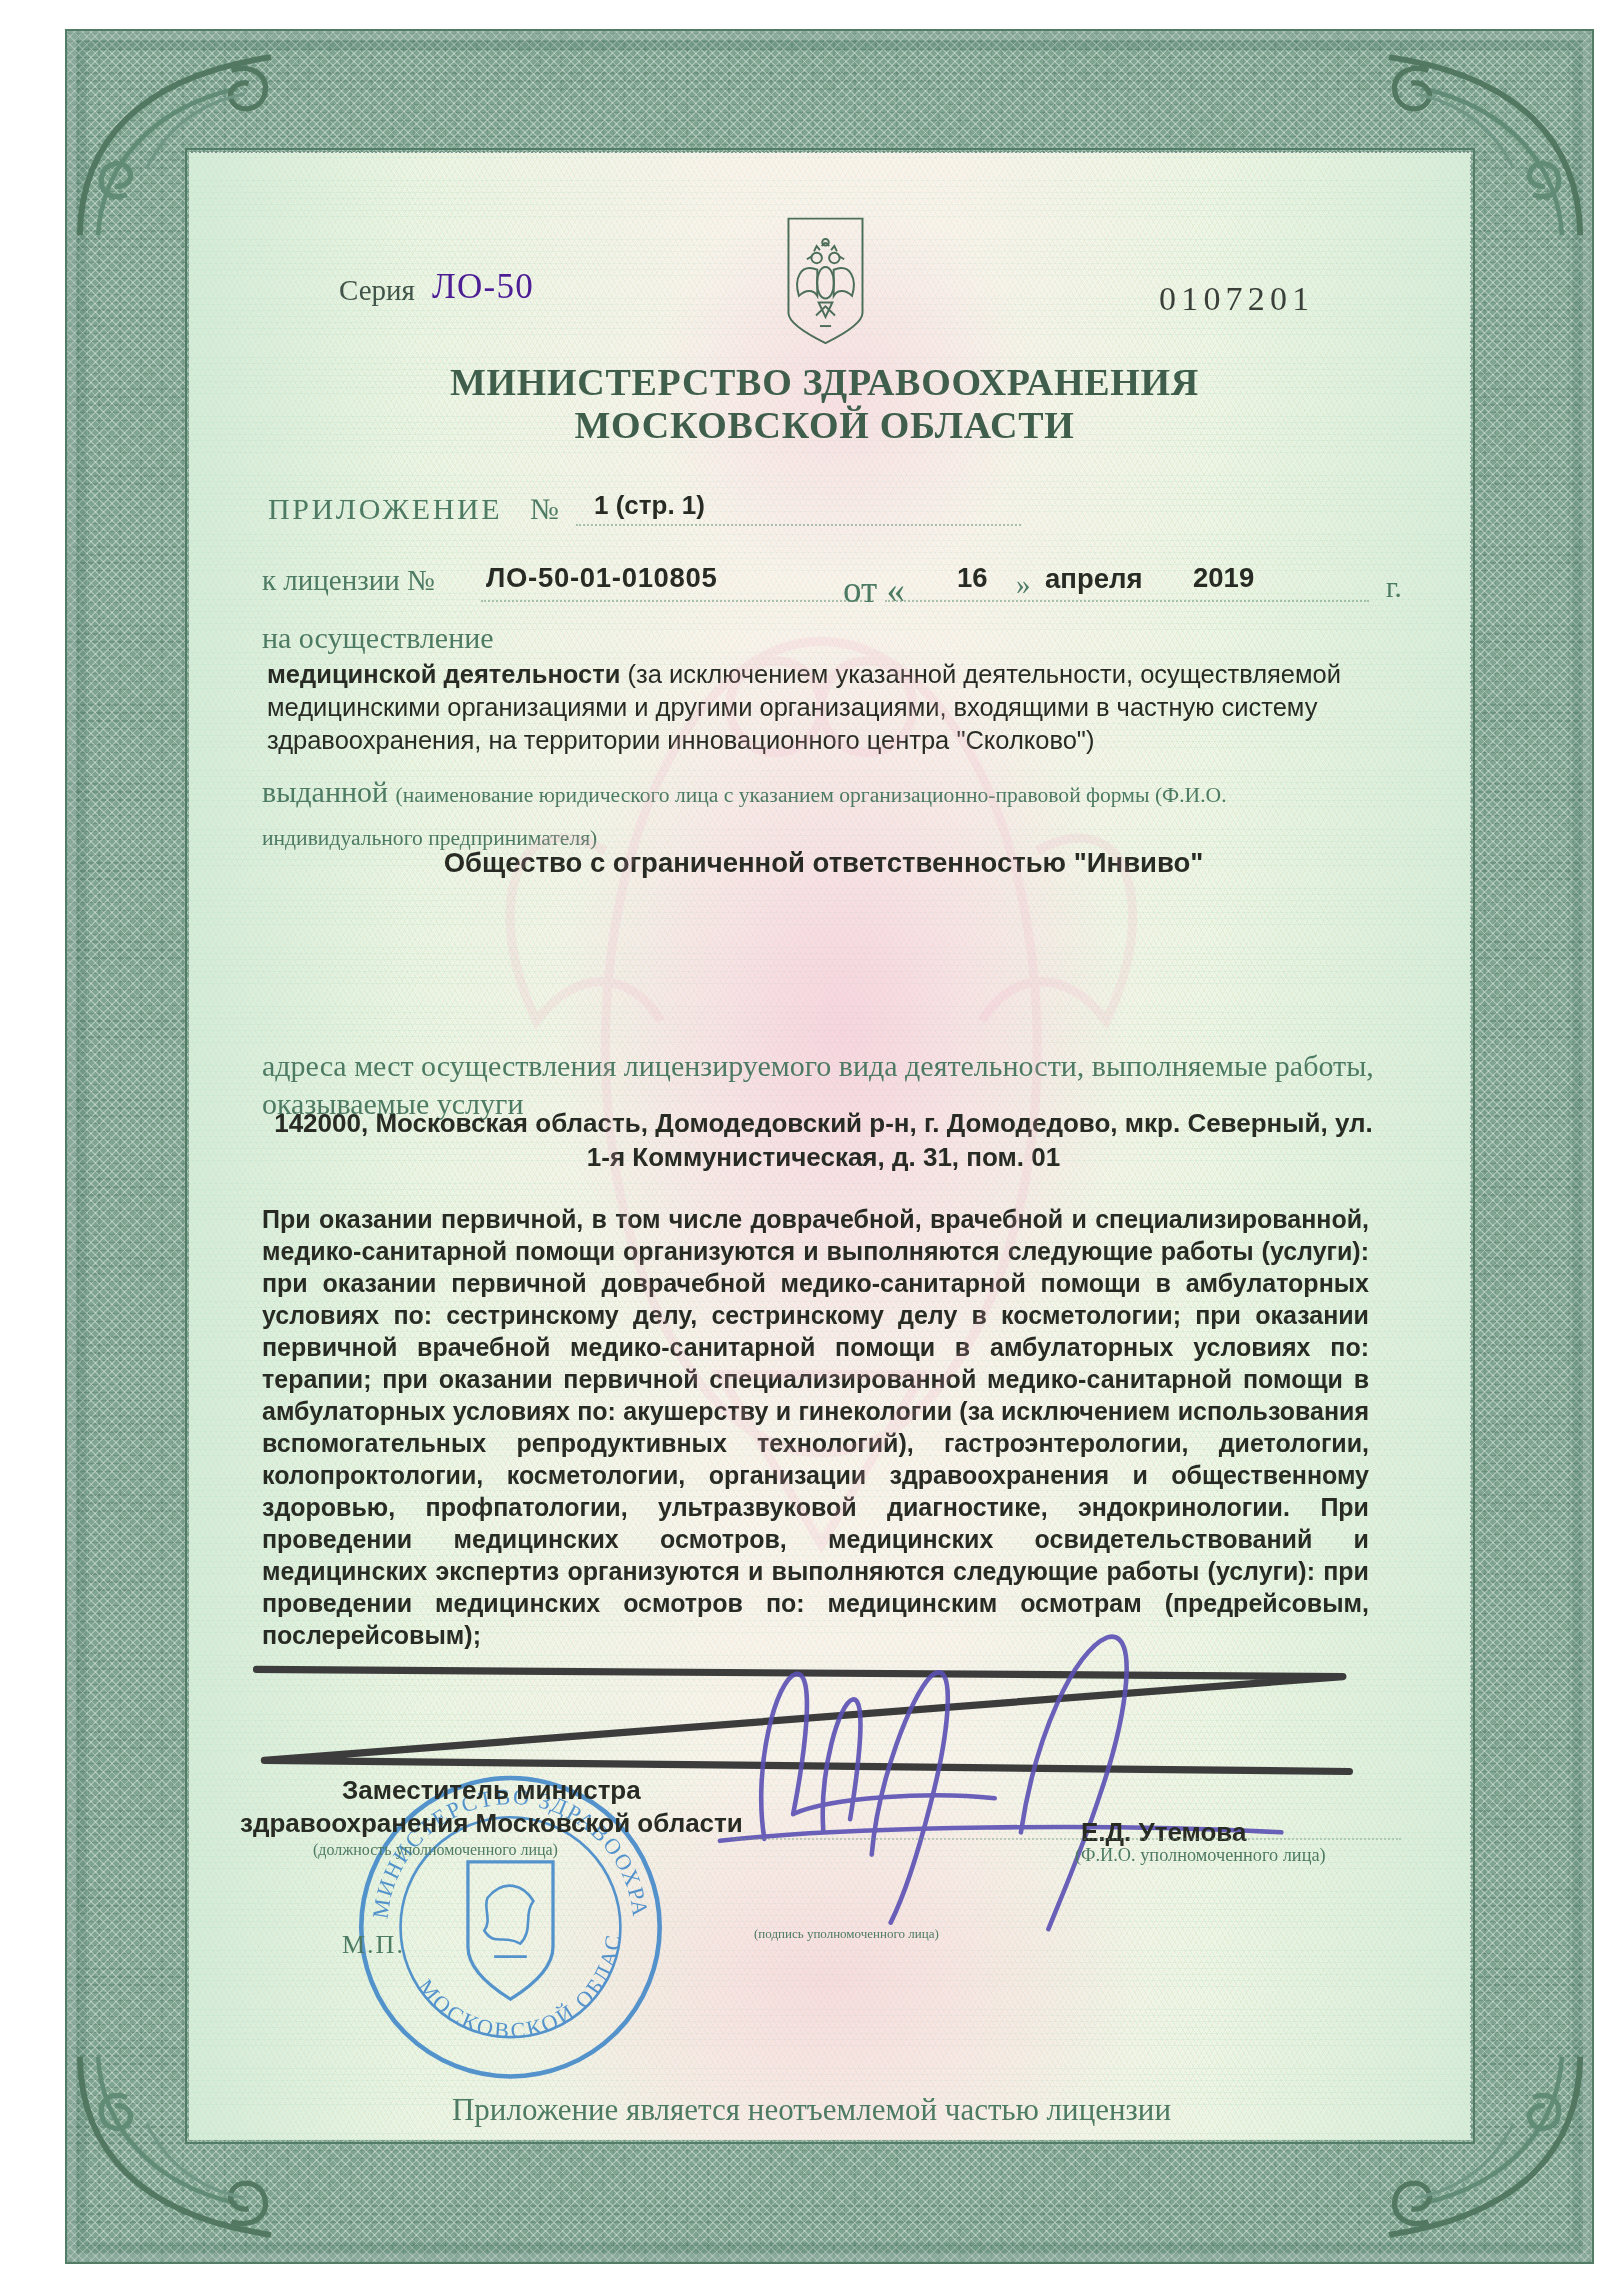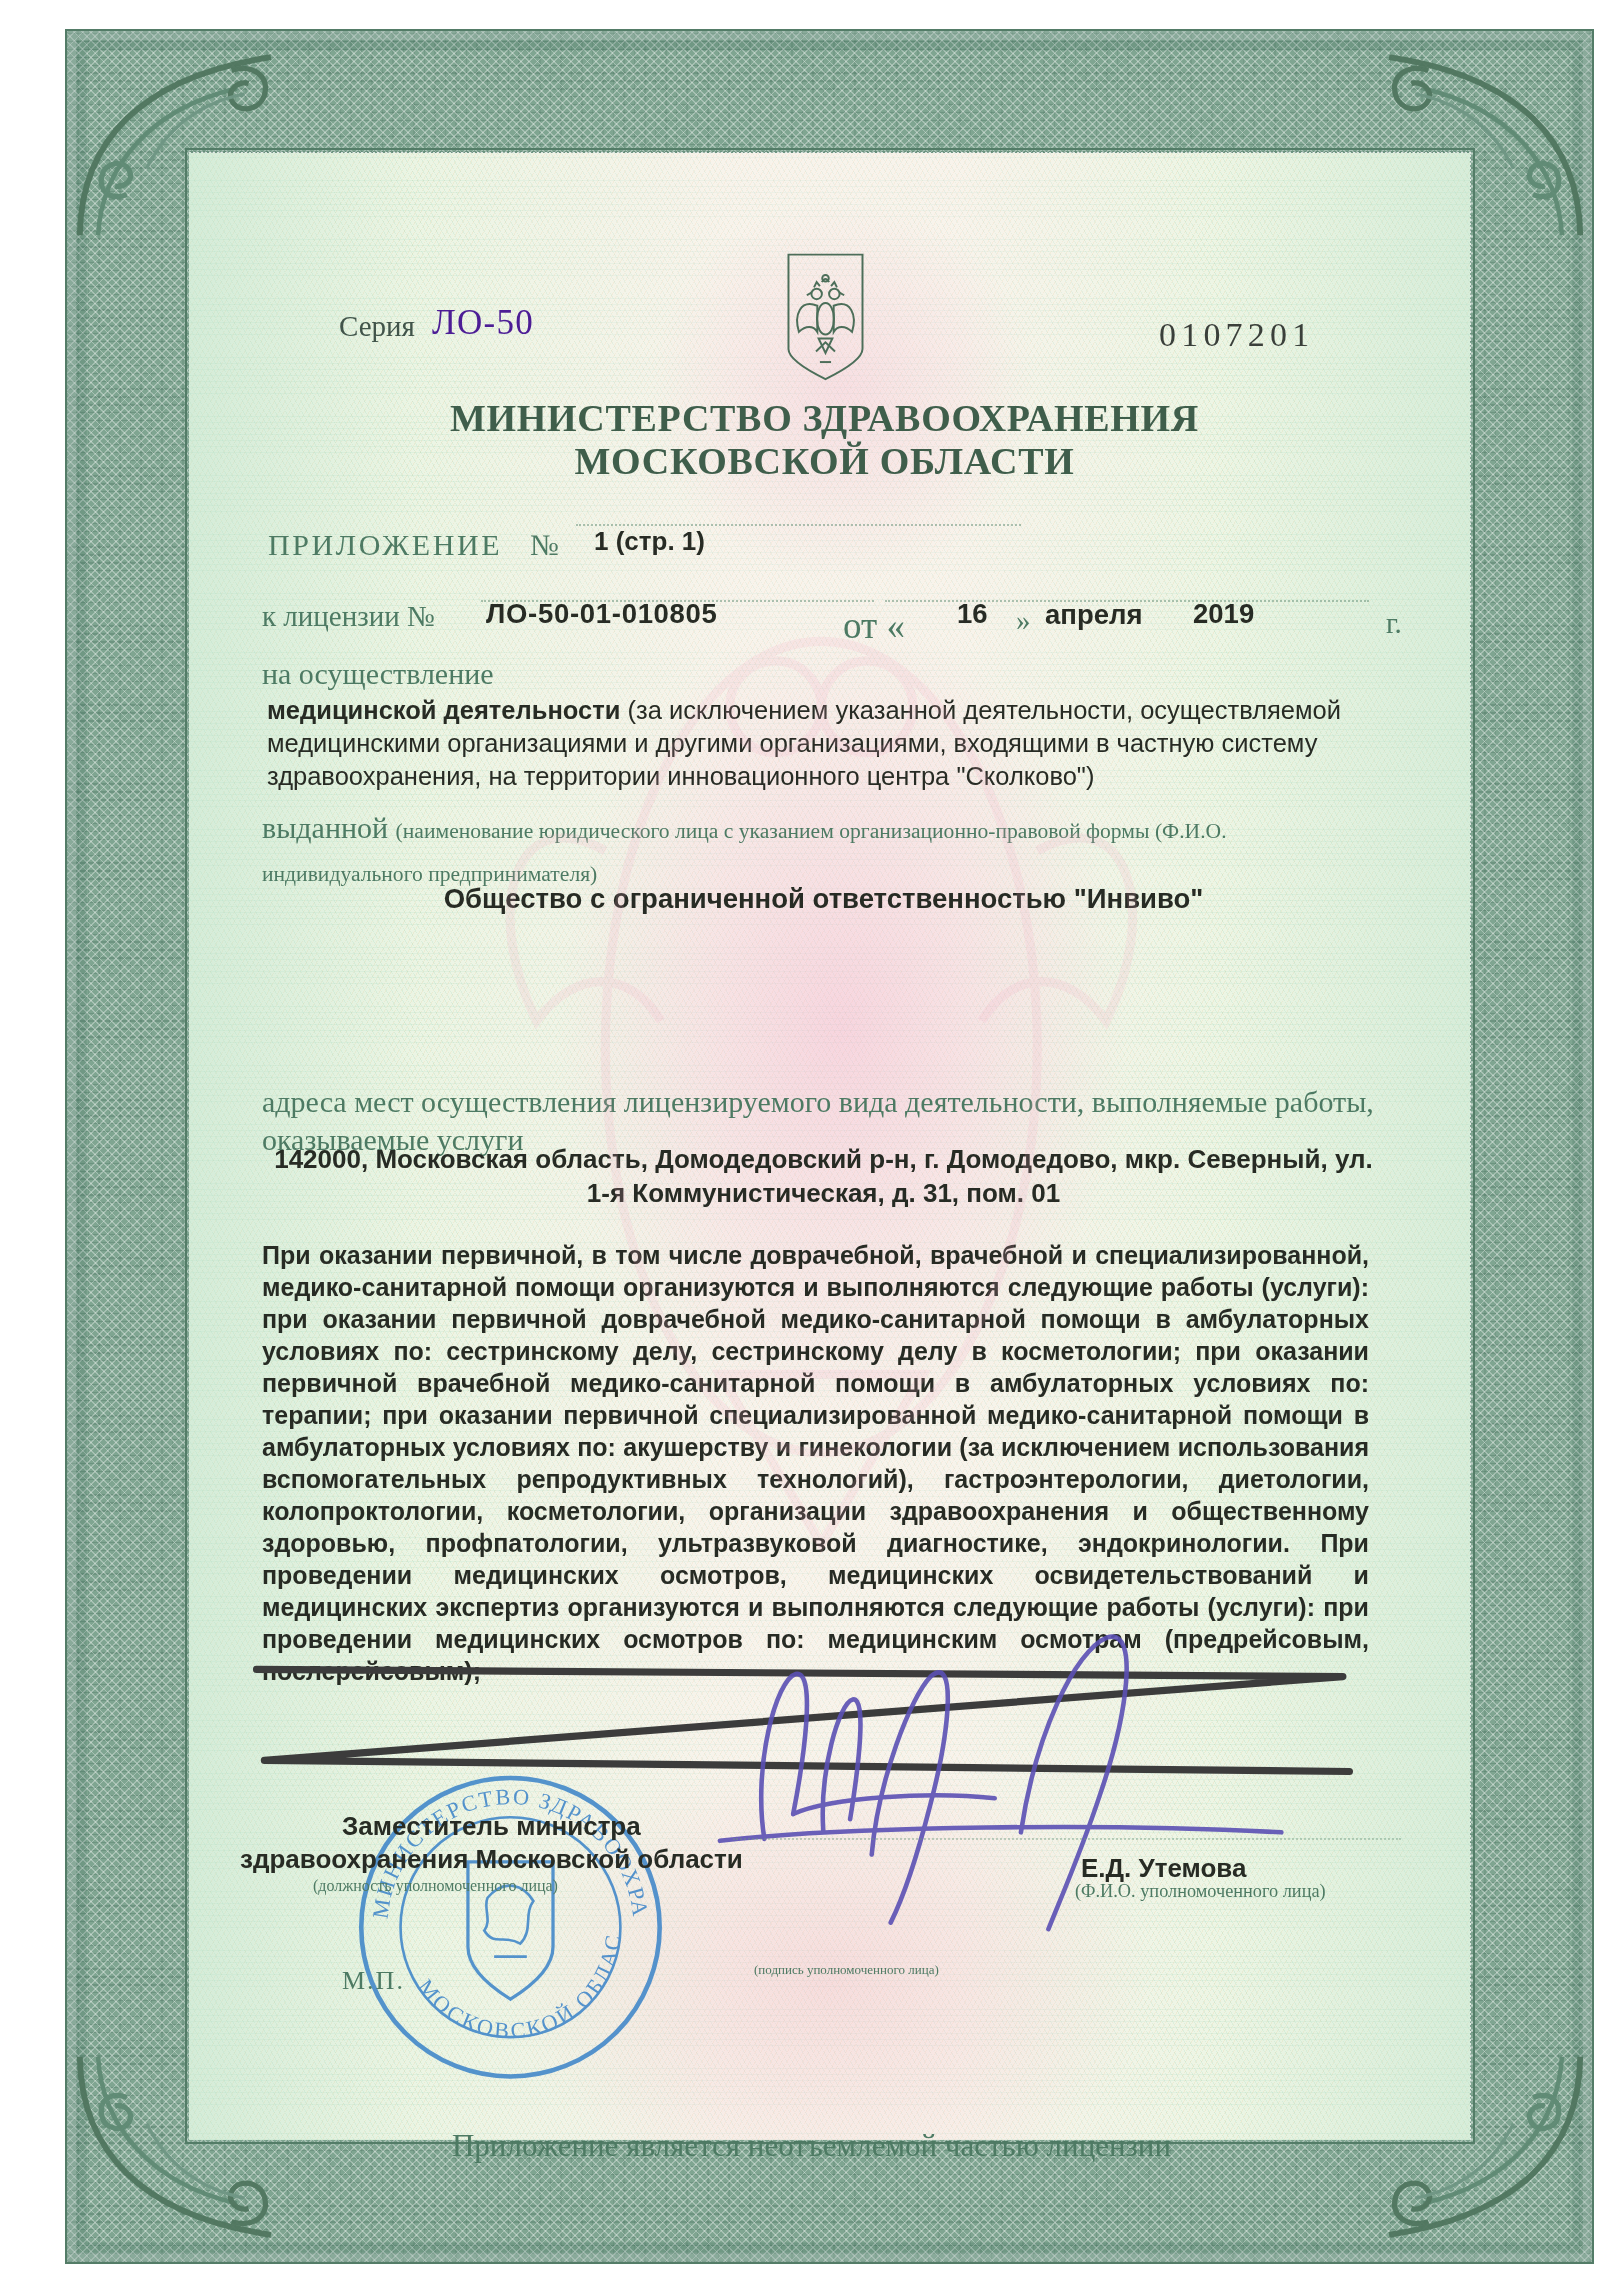--- a/index.html
+++ b/index.html
@@ -47,21 +47,21 @@
   .corner{position:absolute;width:216px;height:216px;opacity:.95;}
   .corner svg{width:100%;height:100%;}
   .corner.tl{left:68px;top:31px;}
   .corner.tr{right:31px;top:31px;transform:scaleX(-1);}
   .corner.bl{left:68px;bottom:34px;transform:scaleY(-1);}
   .corner.br{right:31px;bottom:34px;transform:scale(-1,-1);}
 
   
   .green-serif{color:var(--accent_green,#4d7a63);font-family:"Liberation Serif",serif;}
   .bold-fill{color:var(--text_dark,#272b24);font-family:"Liberation Sans",sans-serif;font-weight:bold;text-align:center;}
-  .abs{position:absolute;margin-top:36px;}
+  .abs{position:absolute;}
   .dotted-line{position:absolute;border-bottom:2px dotted rgba(110,150,125,.55);height:0;}
 
   .series-label{left:339px;top:274px;font-size:29px;color:#41544a;}
   .series-value{left:432px;top:267px;font-size:35px;color:#4c1d95;letter-spacing:1.3px;}
   .serial-number{left:1159px;top:280px;font-size:34px;color:var(--serial_dark,#3a3f3a);letter-spacing:5.2px;font-family:"Liberation Serif",serif;}
 
   .emblem{left:778px;top:216px;width:95px;height:131px;}
 
   .title-block{left:118px;right:92px;top:361px;text-align:center;
     font-size:38px;font-weight:bold;color:var(--title_green,#3f5e4b);

